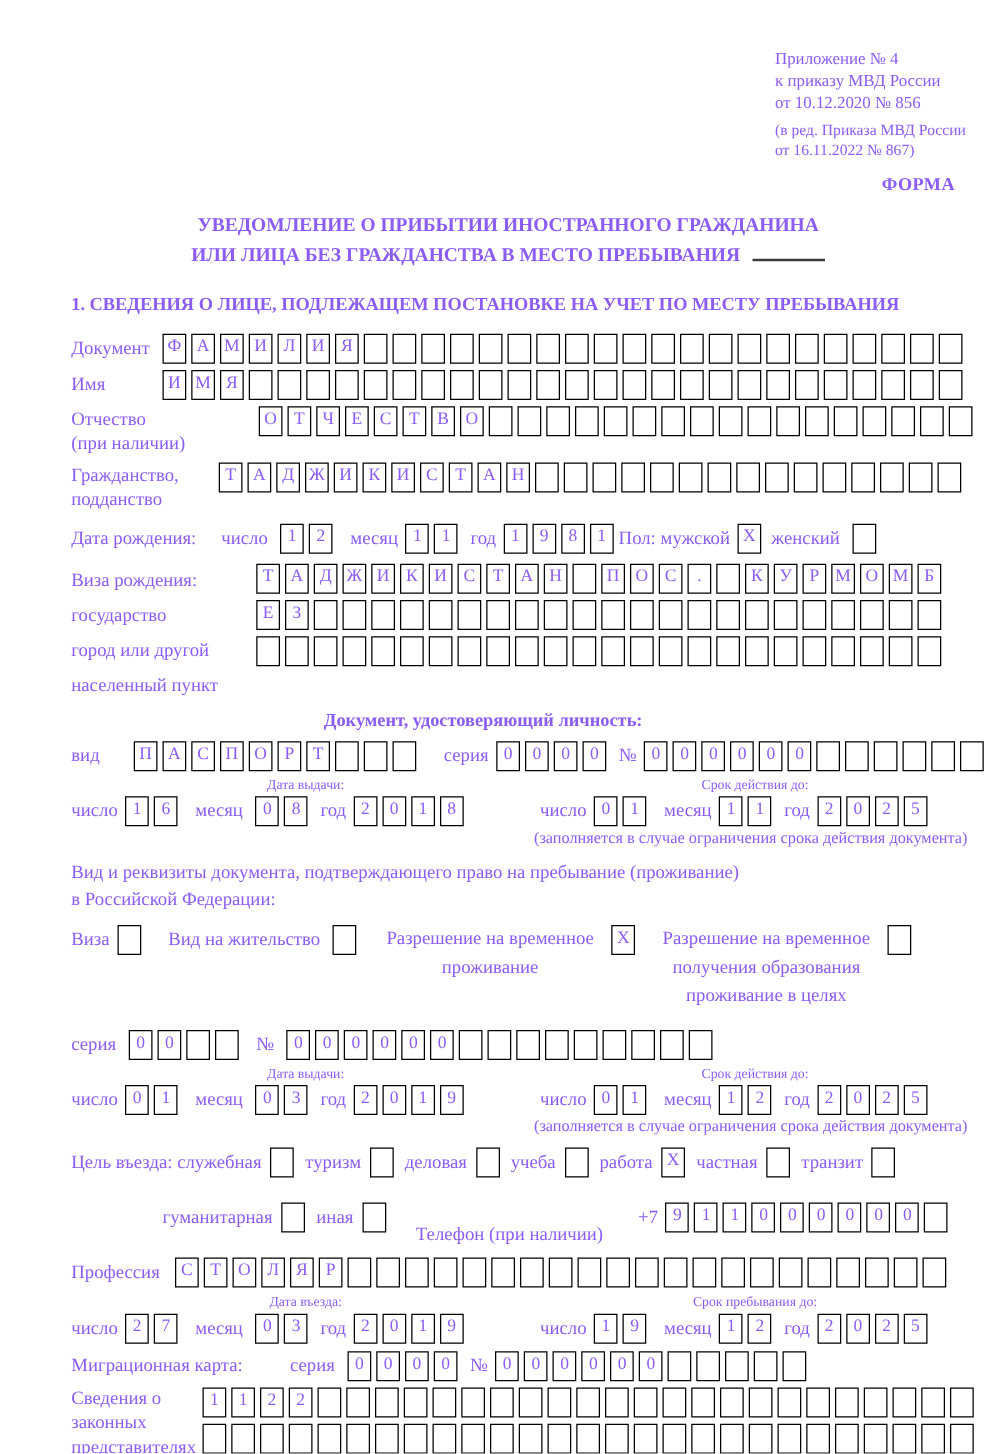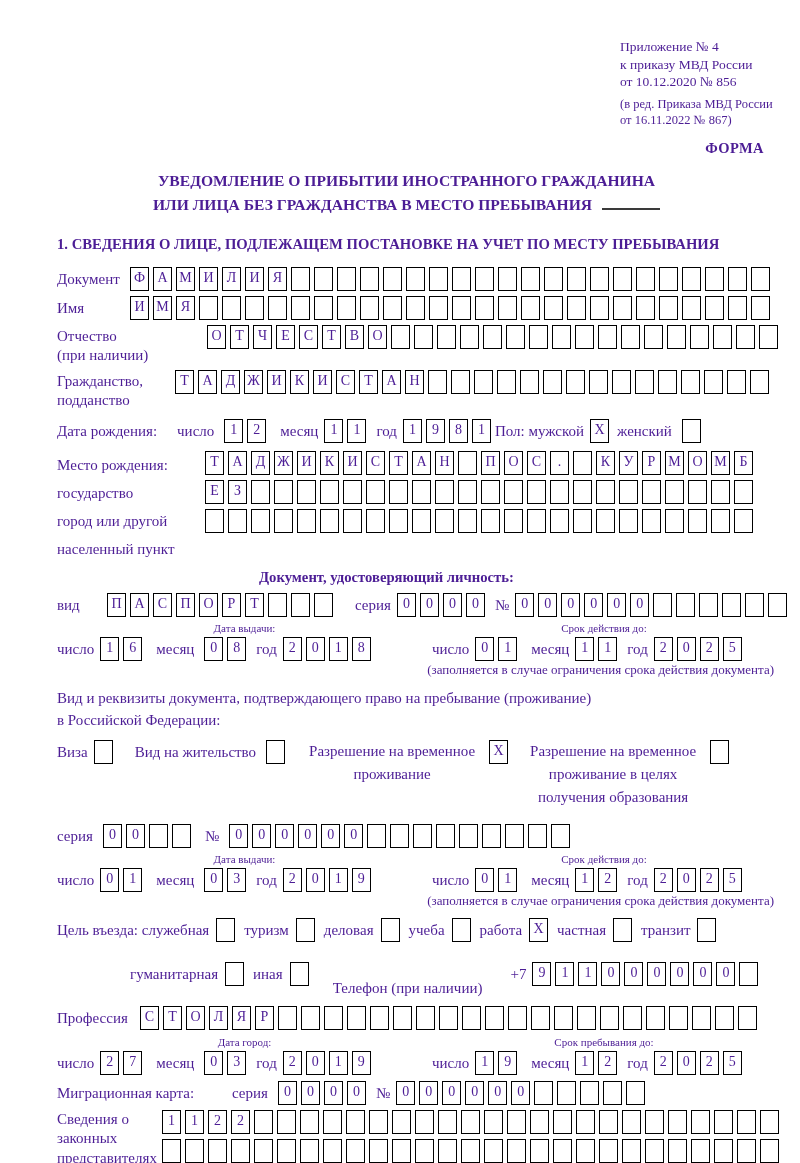--- a/index.html
+++ b/index.html
@@ -1,18 +1,18 @@
 <!DOCTYPE html>
 <html><head>
 <meta charset="utf-8">
 <style>
   * { box-sizing: border-box; margin: 0; padding: 0; }
   html,body { background:#fff; }
   .page {
-    width: 800px; height: 1163px; background:#fff; color:#4c1d95;
+    width: 800px; height: 1163px; background:#fff; color:#8b5cf6;
     font-family: "Liberation Serif", serif; font-size: 15px;
     padding: 38px 24px 10px 57px; overflow: hidden; position: relative;
   }
   .corner { margin-left: 563px; font-size: 13.5px; line-height: 1.3; }
   .corner .small { font-size: 12.5px; margin-top: 5px; line-height: 1.3; }
   .forma { text-align: right; font-weight: bold; padding-right: 12px; margin-top: 12px; font-size: 14.5px; letter-spacing: .4px; }
   .title { text-align: center; font-weight: bold; font-size: 15.6px; margin-top: 12px; line-height: 1.5; margin-left:-20px; }
   .blank-line { display:inline-block; width:58px; border-bottom:2px solid #3a3a3a; height:13px; margin-left:10px; }
   .sec-heading { font-weight: bold; font-size: 14.7px; margin-top: 20px; margin-bottom: 14px; }
 
@@ -241,21 +241,21 @@
         <span class="cell">1</span>
       </span>
     <span class="lab mr6">Пол: мужской</span>
     <span class="cb">X</span>
     <span class="lab mr10 ml8">женский</span>
     <span class="cb"></span>
   </div>
 
   <div class="row" style="margin-top:8px;">
     <div class="lab w148" style="line-height:28px;">
-      <div>Место рождения:</div>
+      <div>Виза рождения:</div>
       <div>государство</div>
       <div>город или другой</div>
       <div>населенный пункт</div>
     </div>
     <div>
       <div class="cells" style="margin-bottom:5px;">
           <span class="cell">Т</span>
           <span class="cell">А</span>
           <span class="cell">Д</span>
           <span class="cell">Ж</span>
@@ -436,22 +436,22 @@
     <div class="visa-top" style="margin-left:24px;">
       <div class="visa-block">
         <div>Разрешение на временное</div>
         <div>проживание</div>
       </div>
       <span class="cb" style="margin-left:14px;">X</span>
     </div>
     <div class="visa-top" style="margin-left:22px;">
       <div class="visa-block">
         <div>Разрешение на временное</div>
+        <div>получения образования</div>
         <div>проживание в целях</div>
-        <div>получения образования</div>
       </div>
       <span class="cb" style="margin-left:14px;"></span>
     </div>
   </div>
 
   <div class="row vcenter">
     <span class="lab mr10">серия</span>
     <span class="cells mr10">
         <span class="cell">0</span>
         <span class="cell">0</span>
@@ -592,21 +592,21 @@
         <span class="cell"></span>
         <span class="cell"></span>
         <span class="cell"></span>
         <span class="cell"></span>
         <span class="cell"></span>
       </span>
   </div>
 
   <div class="dates-row" style="margin-top:6px;">
     <div class="dg-left">
-      <div class="dg-title">Дата город:</div>
+      <div class="dg-title">Дата въезда:</div>
       <div class="dg-line">
         <span class="lab mr6">число</span>
         <span class="cells mr10">
             <span class="cell">2</span>
             <span class="cell">7</span>
           </span>
         <span class="lab mr10">месяц</span>
         <span class="cells mr6">
             <span class="cell">0</span>
             <span class="cell">3</span>

